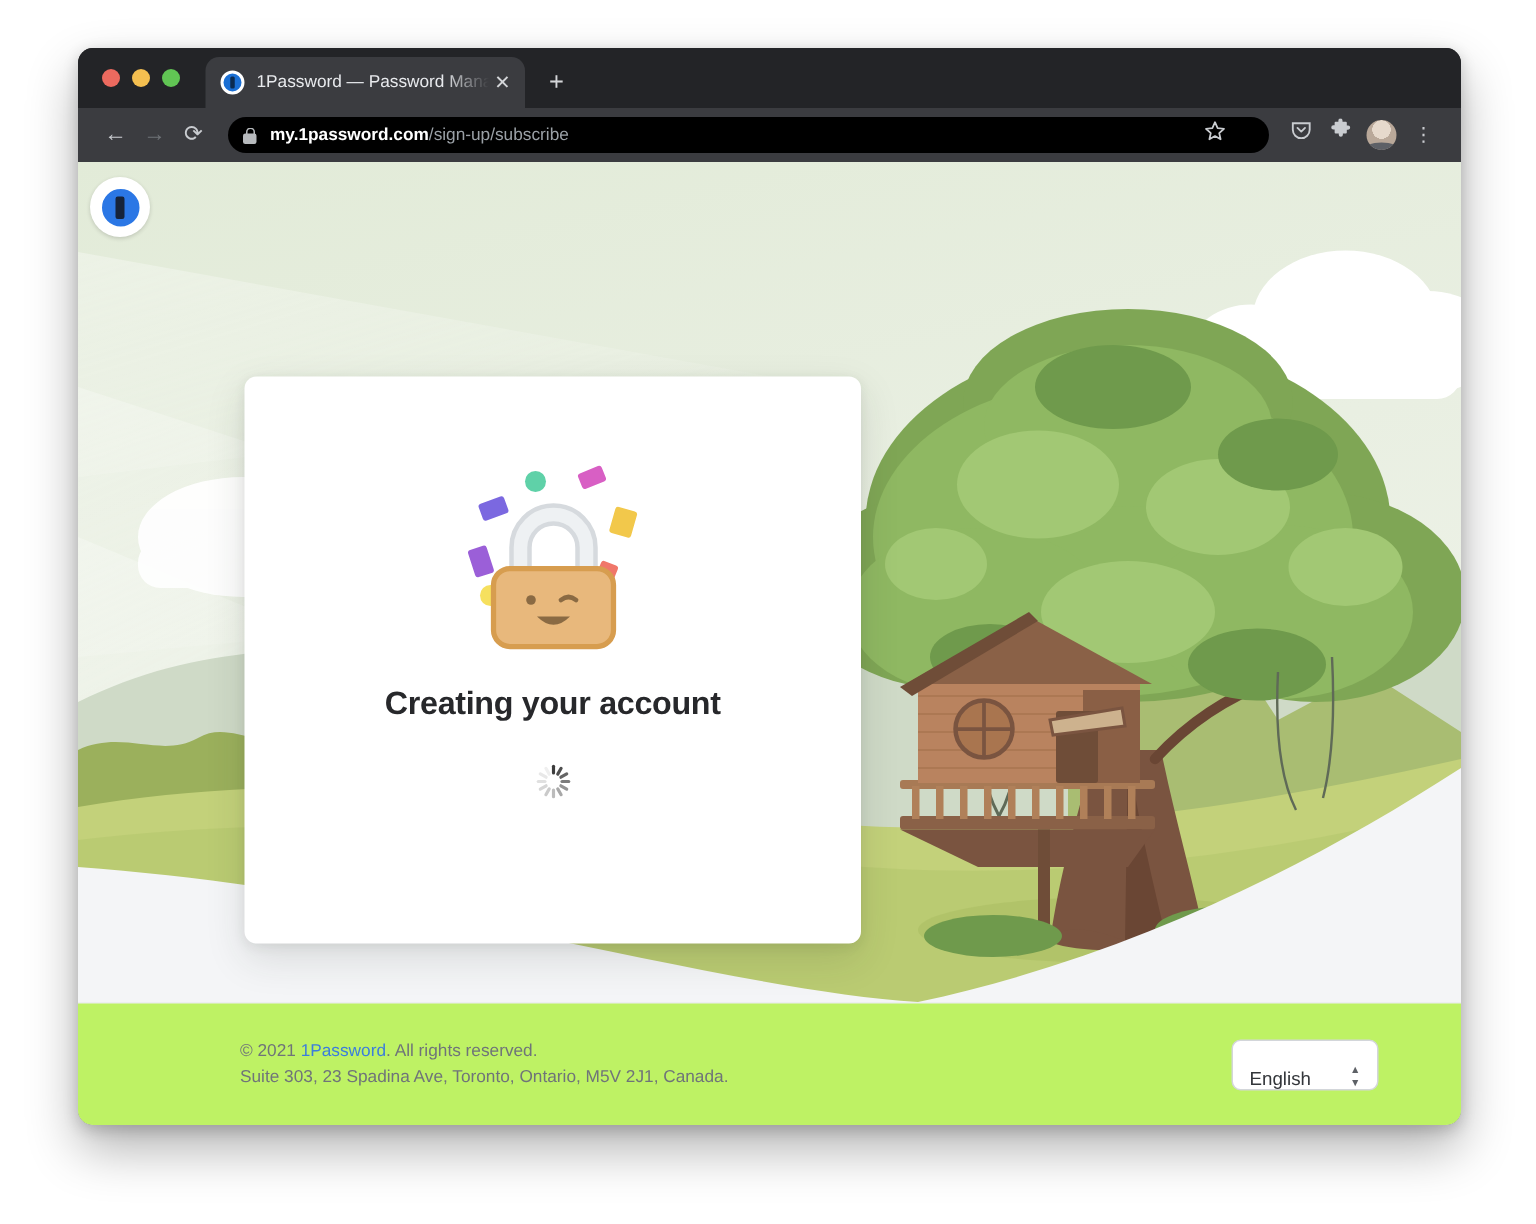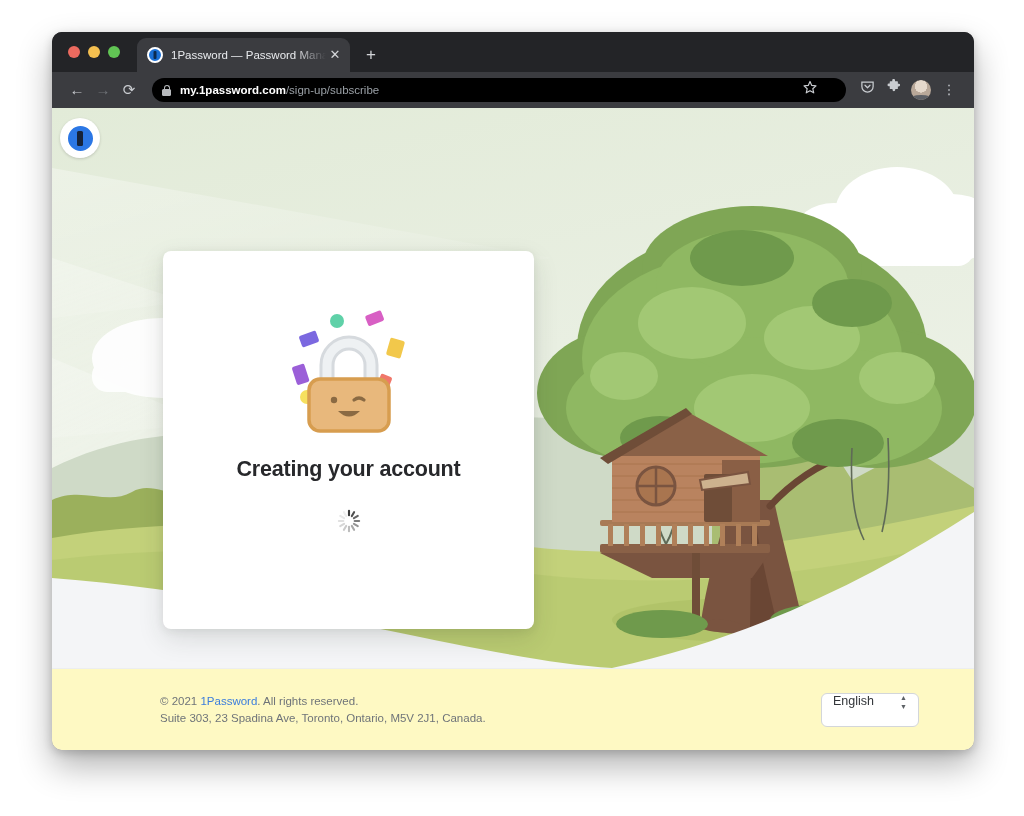--- a/index.html
+++ b/index.html
@@ -209,21 +209,21 @@
     width: 922px; height: 560px;
     overflow: hidden;
     background: linear-gradient(170deg, #e4ecdc 0%, #e7eedf 45%, #eef2e7 100%);
   }
   #hero svg { display: block; width: 100%; height: 100%; }
 
   
   #card {
     position: absolute;
     left: 111px; top: 143px;
-    width: 371px; height: 378px;
+    width: 411px; height: 378px;
     background: #ffffff;
     border-radius: 8px;
     box-shadow: 0 10px 26px rgba(40,50,40,0.13), 0 2px 8px rgba(40,50,40,0.08);
     display: flex;
     flex-direction: column;
     align-items: center;
   }
   #lock-illustration {
     margin-top: 54px;
     width: 150px; height: 130px;
@@ -240,37 +240,37 @@
     width: 26px; height: 26px;
   }
   @keyframes spin { to { transform: rotate(360deg); } }
   #spinner svg { animation: spin 1s steps(12) infinite; transform-origin: 50% 50%; }
 
   
   #footer {
     position: absolute;
     left: 0; bottom: 0;
     width: 922px; height: 82px;
-    background: #fef9c3;
+    background: #bef264;
     border-top: 1px solid #eceef0;
     box-sizing: border-box;
     display: flex;
     align-items: center;
     justify-content: space-between;
     padding: 0 55px 0 108px;
   }
   .footer-line { font-size: 11.5px; color: #6f7479; line-height: 17px; }
   .brand-link { color: #3b7ddd; }
   #lang-select {
     width: 98px; height: 34px;
     border: 1px solid #d3d6da;
     border-radius: 6px;
     background: #ffffff;
     display: flex;
-    align-items: flex-start;
+    align-items: flex-end;
     justify-content: space-between;
     padding: 0 11px;
     box-sizing: border-box;
   }
   #lang-label { font-size: 12.5px; color: #33363a; }
   .stepper-chevrons {
     display: flex;
     flex-direction: column;
     align-items: center;
     gap: 2px;

